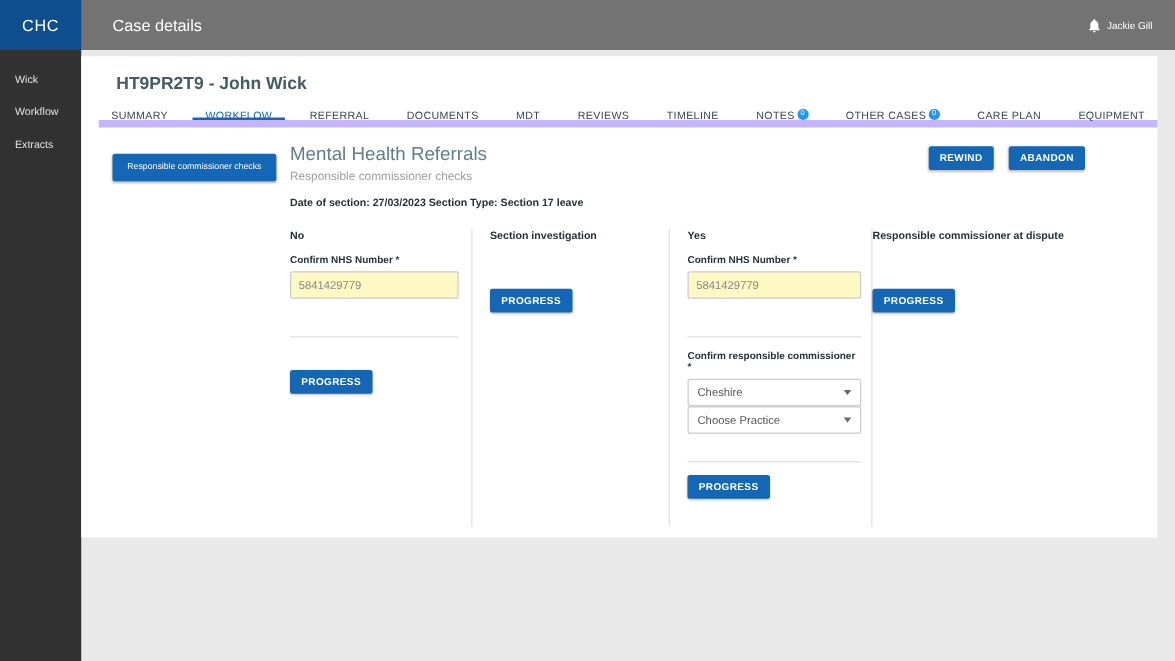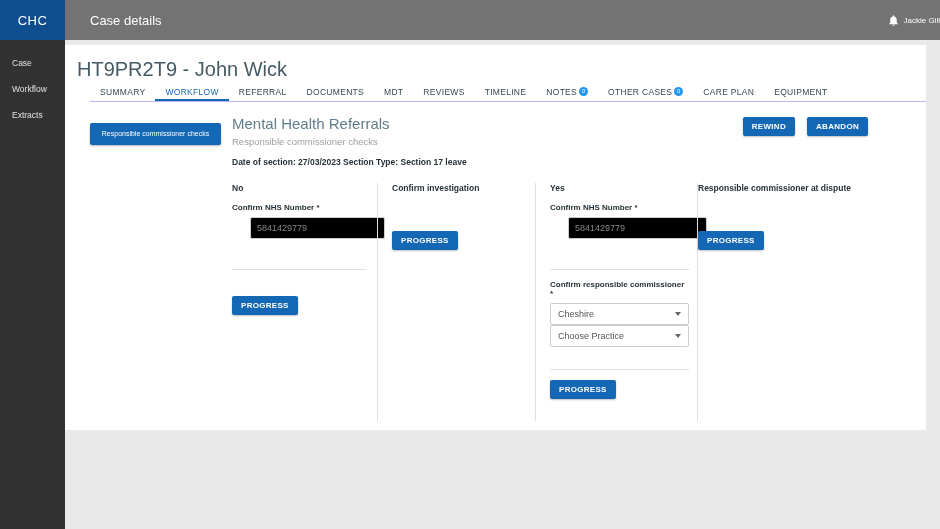--- a/index.html
+++ b/index.html
@@ -15,43 +15,43 @@
   .topbar {
     position: absolute; top: 0; left: 0; width: 940px; height: 40px;
     background: #737373; display: flex; align-items: center; z-index: 5;
   }
   .brand {
     width: 65px; height: 40px; background: #0e4d8e; color: #fff;
     display: flex; align-items: center; justify-content: center;
     font-size: 13px; letter-spacing: .5px;
   }
   .topbar-title { color: #fff; font-size: 13px; margin-left: 25px; font-weight: 400; }
-  .topbar-right { margin-left: auto; display: flex; align-items: center; gap: 4px; }
+  .topbar-right { margin-left: auto; display: flex; align-items: center; gap: 4px; padding-right: 18px; }
   .bell-svg { width: 13px; height: 13px; fill: #fff; display: block; }
   .user-name { color: #fff; font-size: 8px; }
 
   
   .sidebar {
     position: absolute; top: 40px; left: 0; width: 65px; bottom: 0;
     background: #323232; padding-top: 10px;
   }
   .side-item { color: #e0e0e0; font-size: 8.5px; padding: 8px 4px 8px 12px; cursor: pointer; }
 
   
   .main-card {
     position: absolute; top: 45px; left: 65px; width: 861px; height: 385px;
     background: #fff;
   }
   .page-title {
-    position: absolute; left: 12px; top: 13px;
-    font-size: 20px; color: #455a64; font-weight: 400;
+    position: absolute; left: 28px; top: 13px;
+    font-size: 14px; color: #455a64; font-weight: 700;
   }
   .tabs {
-    position: absolute; left: 25px; right: 0; top: 38px; height: 19px;
-    display: flex; align-items: stretch; border-bottom: 1px solid #c4b5fd;
+    position: absolute; left: 14px; right: 0; top: 38px; height: 19px;
+    display: flex; align-items: stretch; border-bottom: 6px solid #c4b5fd; justify-content: space-between;
   }
   .tab {
     font-size: 8.5px; color: #37474f; padding: 4px 10px 0 10px;
     letter-spacing: .3px; cursor: pointer; white-space: nowrap;
   }
   .tab.active { color: #1467b4; border-bottom: 2px solid #1467b4; }
   .tab-badge {
     display: inline-block; background: #2196f3; color: #fff;
     font-size: 6px; width: 9px; height: 9px; line-height: 9px;
     border-radius: 50%; text-align: center; vertical-align: top; margin-left: 2px;
@@ -80,21 +80,21 @@
   .columns { display: flex; margin-top: 16px; }
   .col { min-height: 238px; }
   .col-no   { width: 145px; padding-right: 10px; }
   .col-inv  { width: 158px; border-left: 1px solid #e0e0e0; padding-left: 14px; }
   .col-yes  { width: 162px; border-left: 1px solid #e0e0e0; padding-left: 14px; padding-right: 8px; }
   .col-disp { flex: 1;      border-left: 1px solid #e0e0e0; }
   .col-title { font-size: 8.5px; font-weight: bold; color: #263238; margin-bottom: 10px; }
   .field-label { font-size: 8px; font-weight: bold; color: #263238; margin-bottom: 5px; line-height: 9px; }
   .text-input {
     width: 100%; height: 22px; border: 1px solid #ccc; border-radius: 2px;
-    font-size: 9px; color: #888; padding: 0 6px; font-family: inherit; background: #000000; margin-left: 18px;
+    font-size: 9px; color: #888; padding: 0 6px; font-family: inherit; background: #fef9c3;
   }
   .fake-select {
     width: 100%; height: 22px; border: 1px solid #ccc; border-radius: 2px;
     font-size: 9px; color: #555; padding: 0 7px; background: #fff;
     display: flex; align-items: center; justify-content: space-between; cursor: pointer;
   }
   .chevron-down {
     width: 0; height: 0;
     border-left: 3.5px solid transparent; border-right: 3.5px solid transparent;
     border-top: 4px solid #666;
@@ -111,21 +111,21 @@
     <span>
       <svg class="bell-svg" viewBox="0 0 24 24">
         <path d="M12 22c1.1 0 2-.9 2-2h-4c0 1.1.9 2 2 2zm6-6v-5c0-3.07-1.63-5.64-4.5-6.32V4c0-.83-.67-1.5-1.5-1.5s-1.5.67-1.5 1.5v.68C7.64 5.36 6 7.92 6 11v5l-2 2v1h16v-1l-2-2z"></path>
       </svg>
     </span>
     <span class="user-name">Jackie Gill</span>
   </div>
 </div>
 
 <div class="sidebar">
-  <div class="side-item">Case</div>
+  <div class="side-item">Wick</div>
   <div class="side-item">Workflow</div>
   <div class="side-item">Extracts</div>
 </div>
 
 <div class="main-card">
 
   <div class="page-title">HT9PR2T9 - John Wick</div>
 
   <div class="tabs">
     <div class="tab"><span>SUMMARY</span></div>
@@ -159,21 +159,21 @@
 
         <div class="col col-no">
           <div class="col-title">No</div>
           <div class="field-label">Confirm NHS Number *</div>
           <input class="text-input" type="text" value="5841429779" style="">
           <div class="hdivider" style="margin-top:30px;"></div>
           <button class="btn" style="margin-top:26px;">PROGRESS</button>
         </div>
 
         <div class="col col-inv">
-          <div class="col-title">Confirm investigation</div>
+          <div class="col-title">Section investigation</div>
           <button class="btn" style="margin-top:28px;">PROGRESS</button>
         </div>
 
         <div class="col col-yes">
           <div class="col-title">Yes</div>
           <div class="field-label">Confirm NHS Number *</div>
           <input class="text-input" type="text" value="5841429779" style="">
           <div class="hdivider" style="margin-top:30px;"></div>
           <div class="field-label" style="margin-top:10px;">Confirm responsible commissioner *</div>
           <div class="fake-select">

